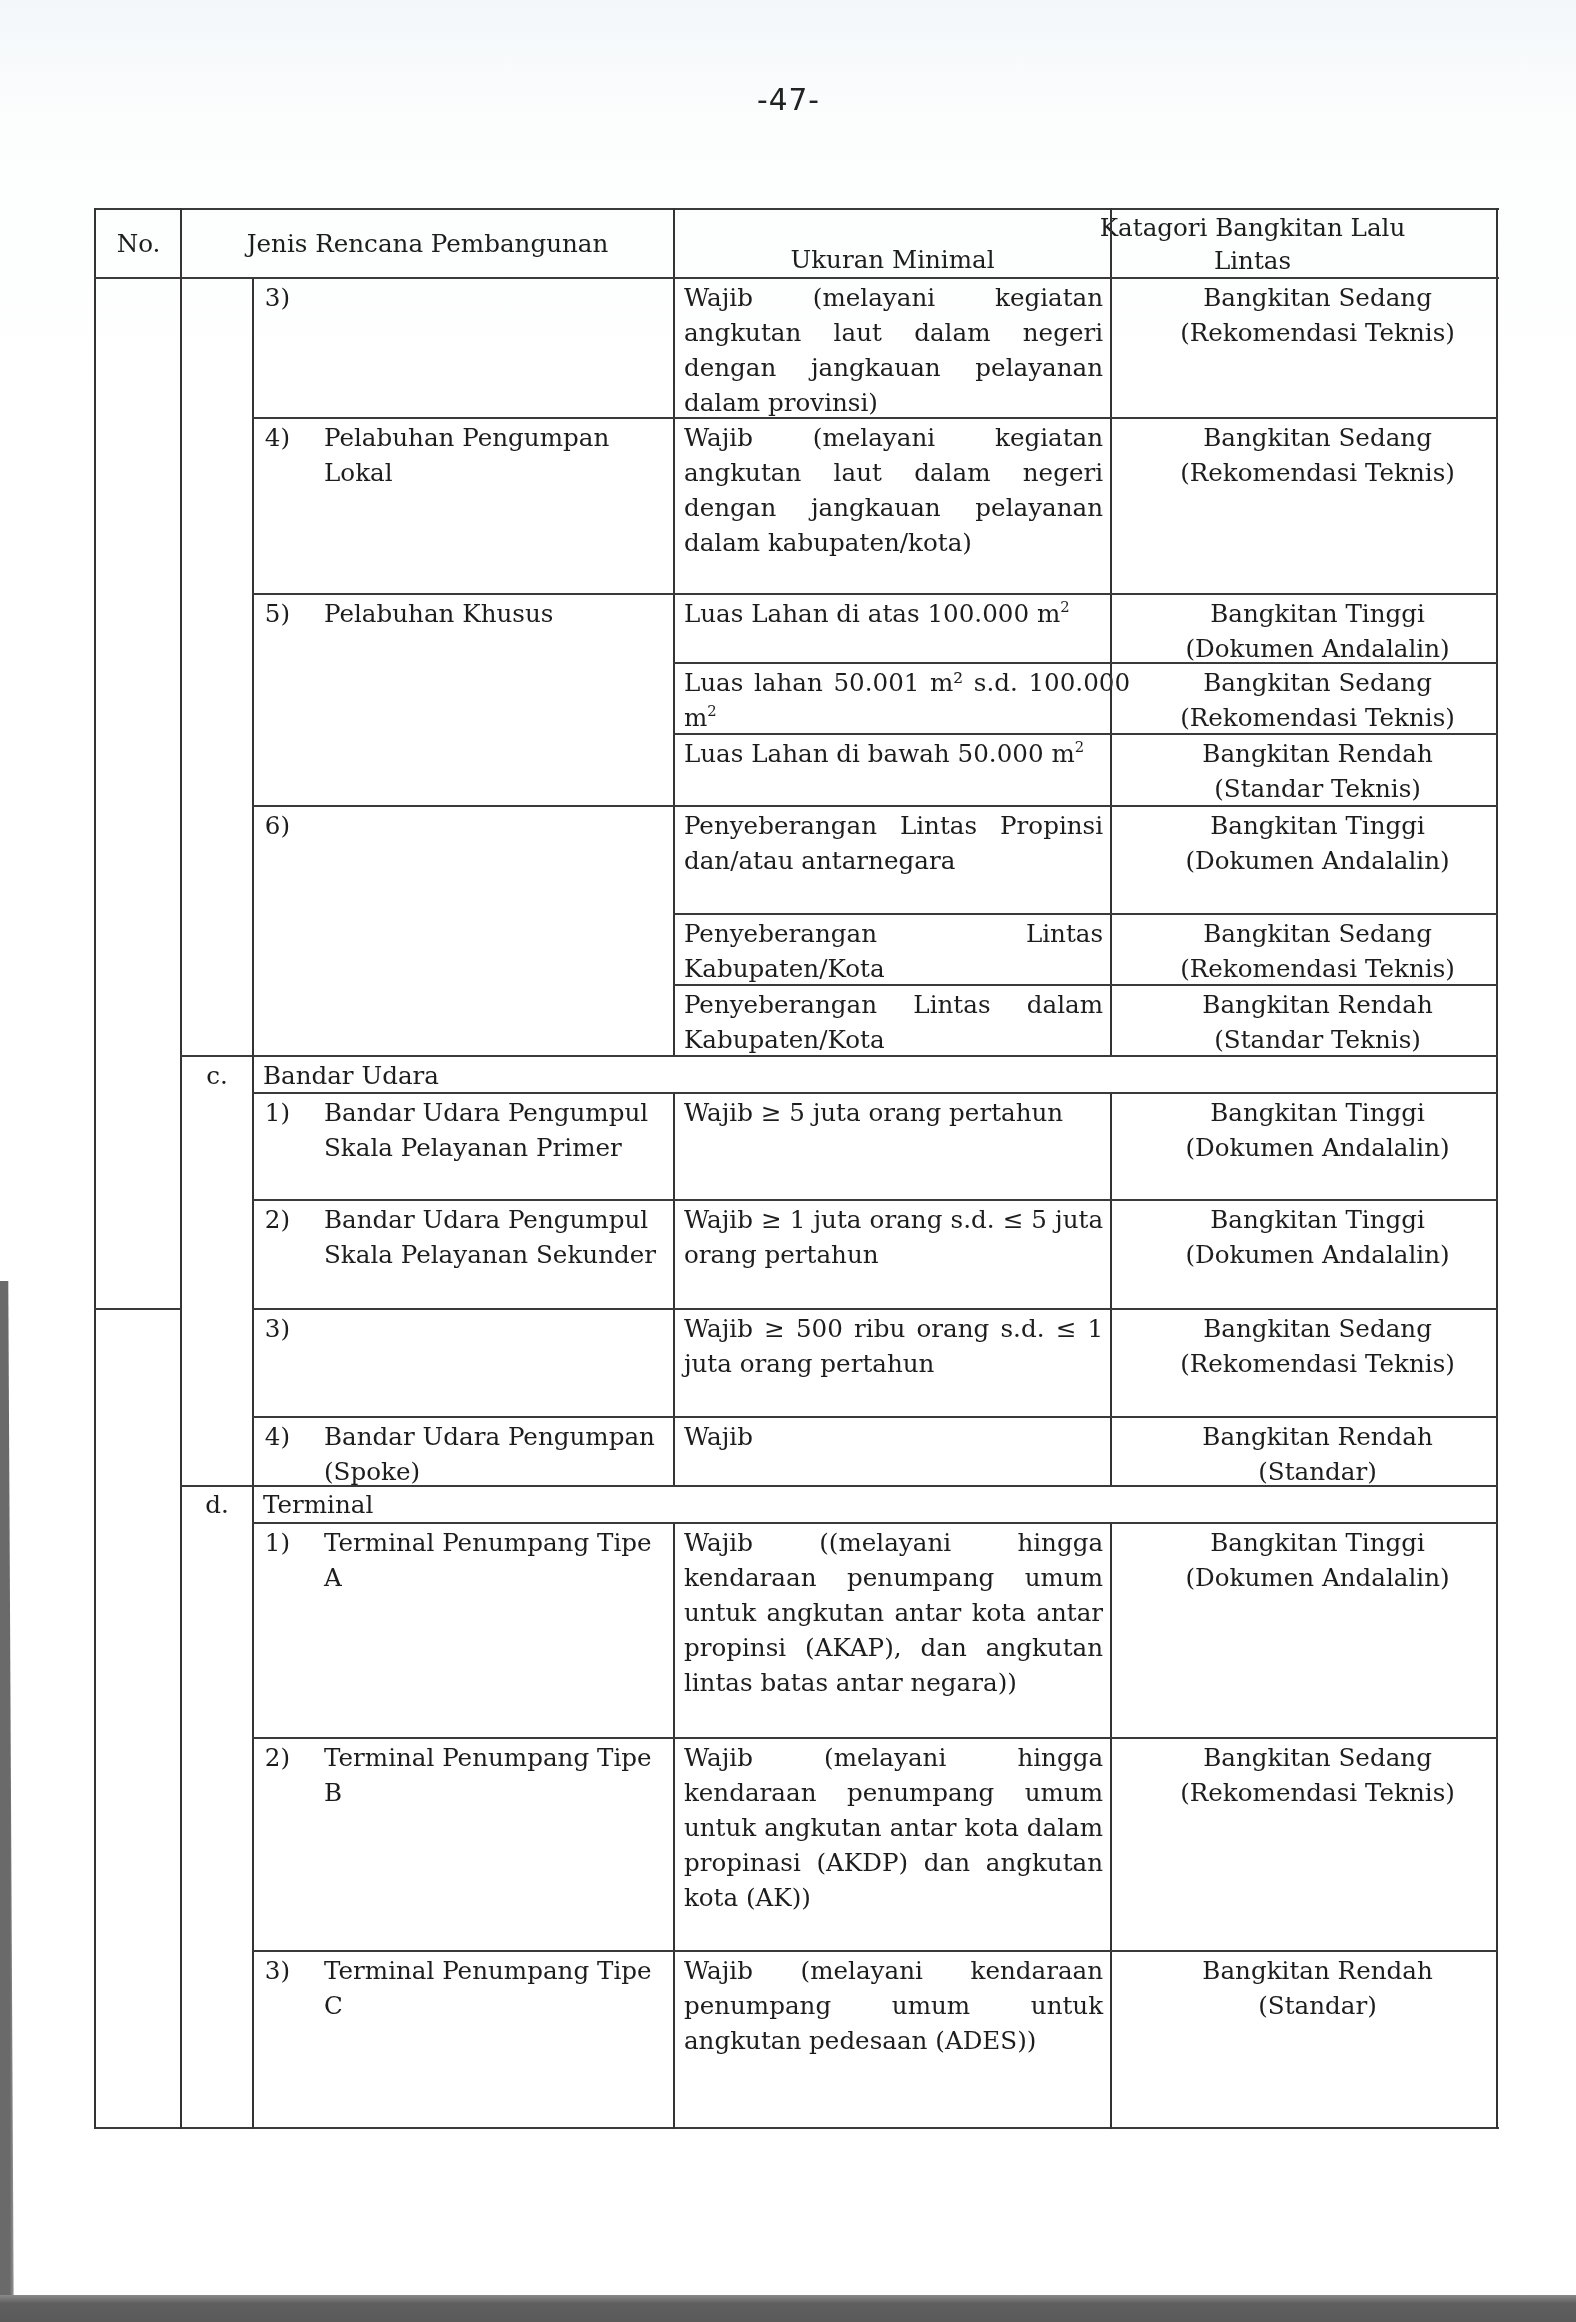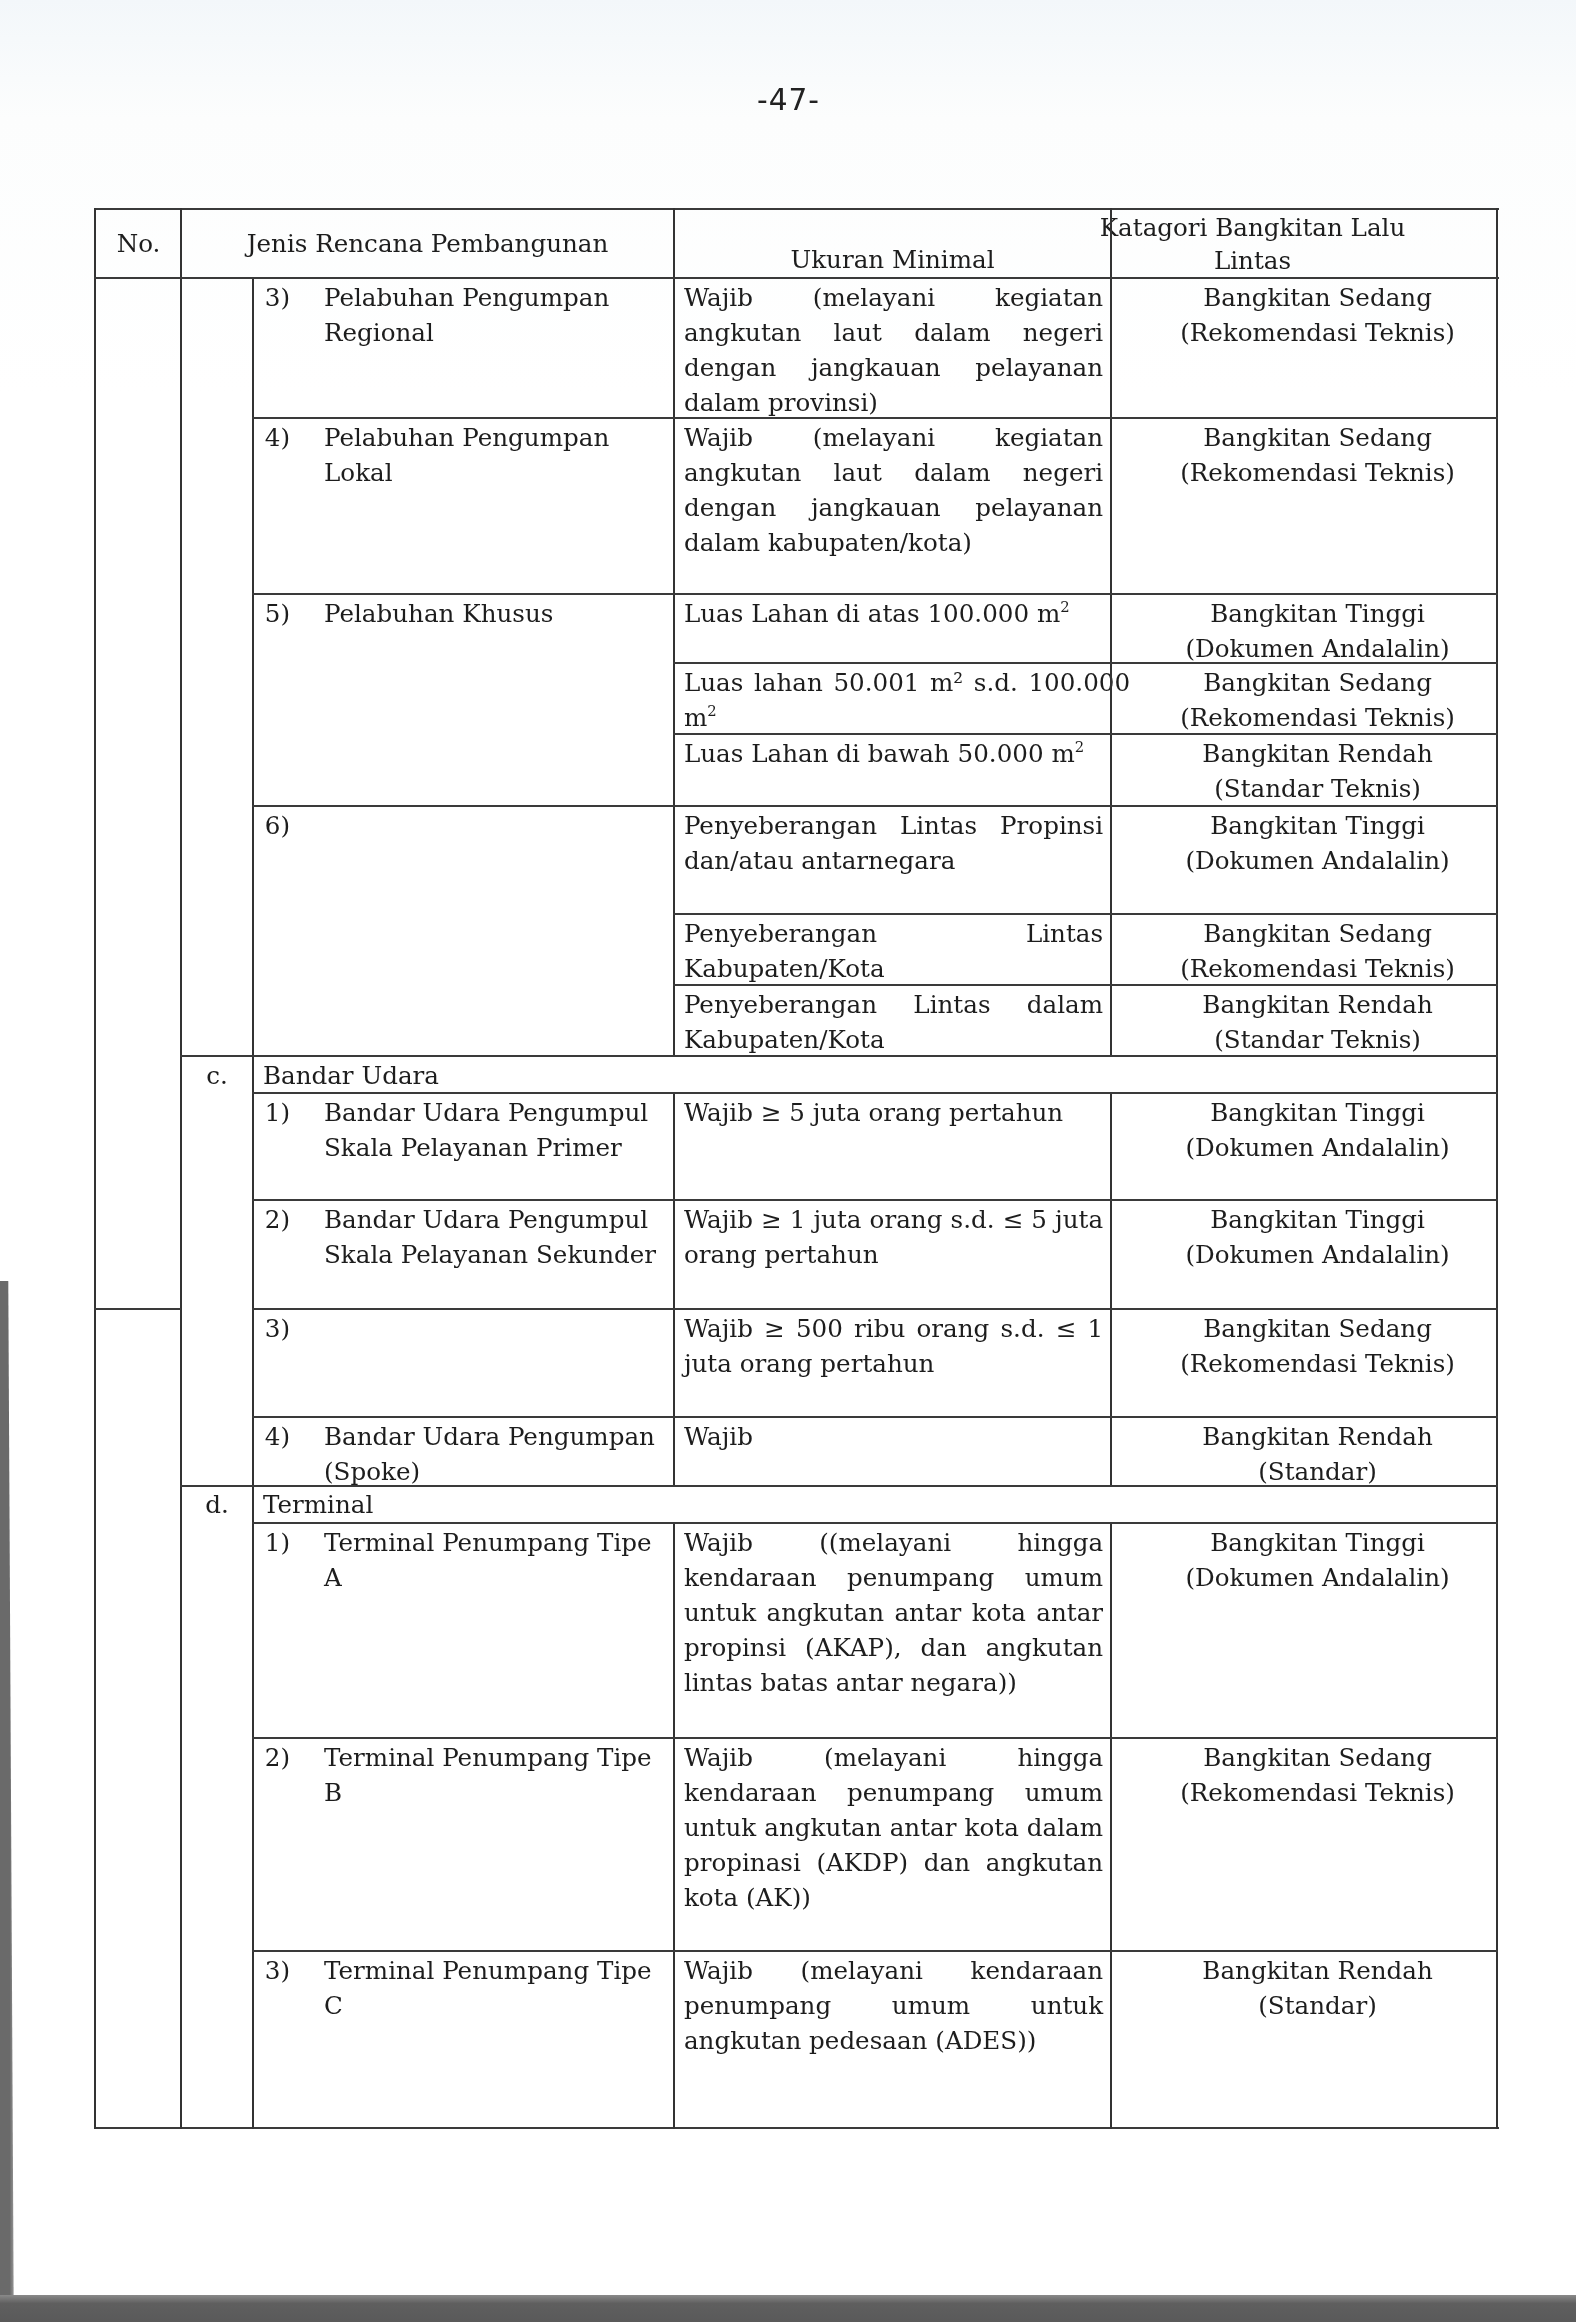--- a/index.html
+++ b/index.html
@@ -37,21 +37,20 @@
 
 <div id="table">
 
   <div class="cell hdr" style="left:95px;top:209px;width:87px;height:69px;">No.</div>
   <div class="cell hdr" style="left:181px;top:209px;width:493px;height:69px;">Jenis Rencana Pembangunan</div>
   <div class="cell hdr" style="left:674px;top:225px;width:437px;height:69px;">Ukuran Minimal</div>
   <div class="cell hdr" style="left:1060px;top:209px;width:385px;height:69px;line-height:33px;">Katagori Bangkitan Lalu Lintas</div>
 
   <div class="cell" style="left:253px;top:278px;width:420px;height:140px;">
     <span class="num">3)</span>
-    <span class="lbl">Pelabuhan Pengumpan Regional</span>
   </div>
   <div class="cell justify" style="left:674px;top:278px;width:437px;height:140px;">Wajib (melayani kegiatan angkutan laut dalam negeri dengan jangkauan pelayanan dalam provinsi)</div>
   <div class="cell center" style="left:1111px;top:278px;width:385px;height:140px;">
     <div>Bangkitan Sedang</div>
     <div>(Rekomendasi Teknis)</div>
   </div>
 
   <div class="cell" style="left:253px;top:418px;width:420px;height:176px;">
     <span class="num">4)</span>
     <span class="lbl">Pelabuhan Pengumpan Lokal</span>

